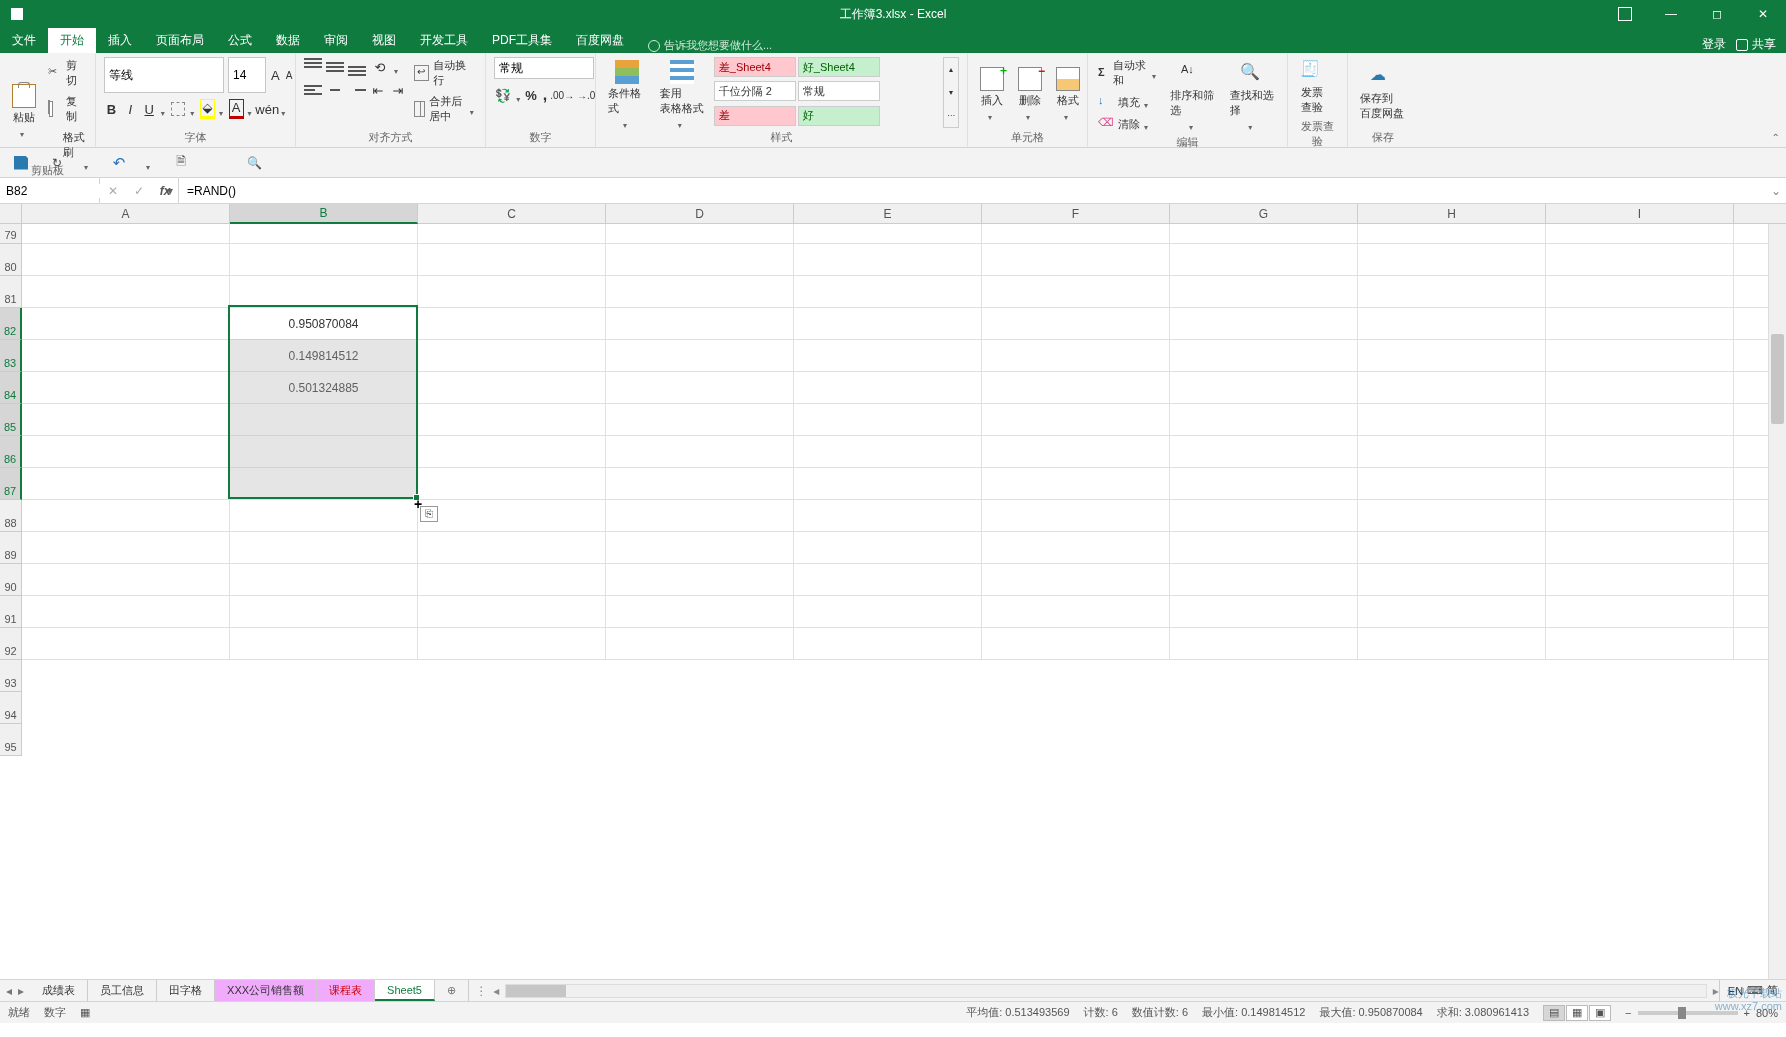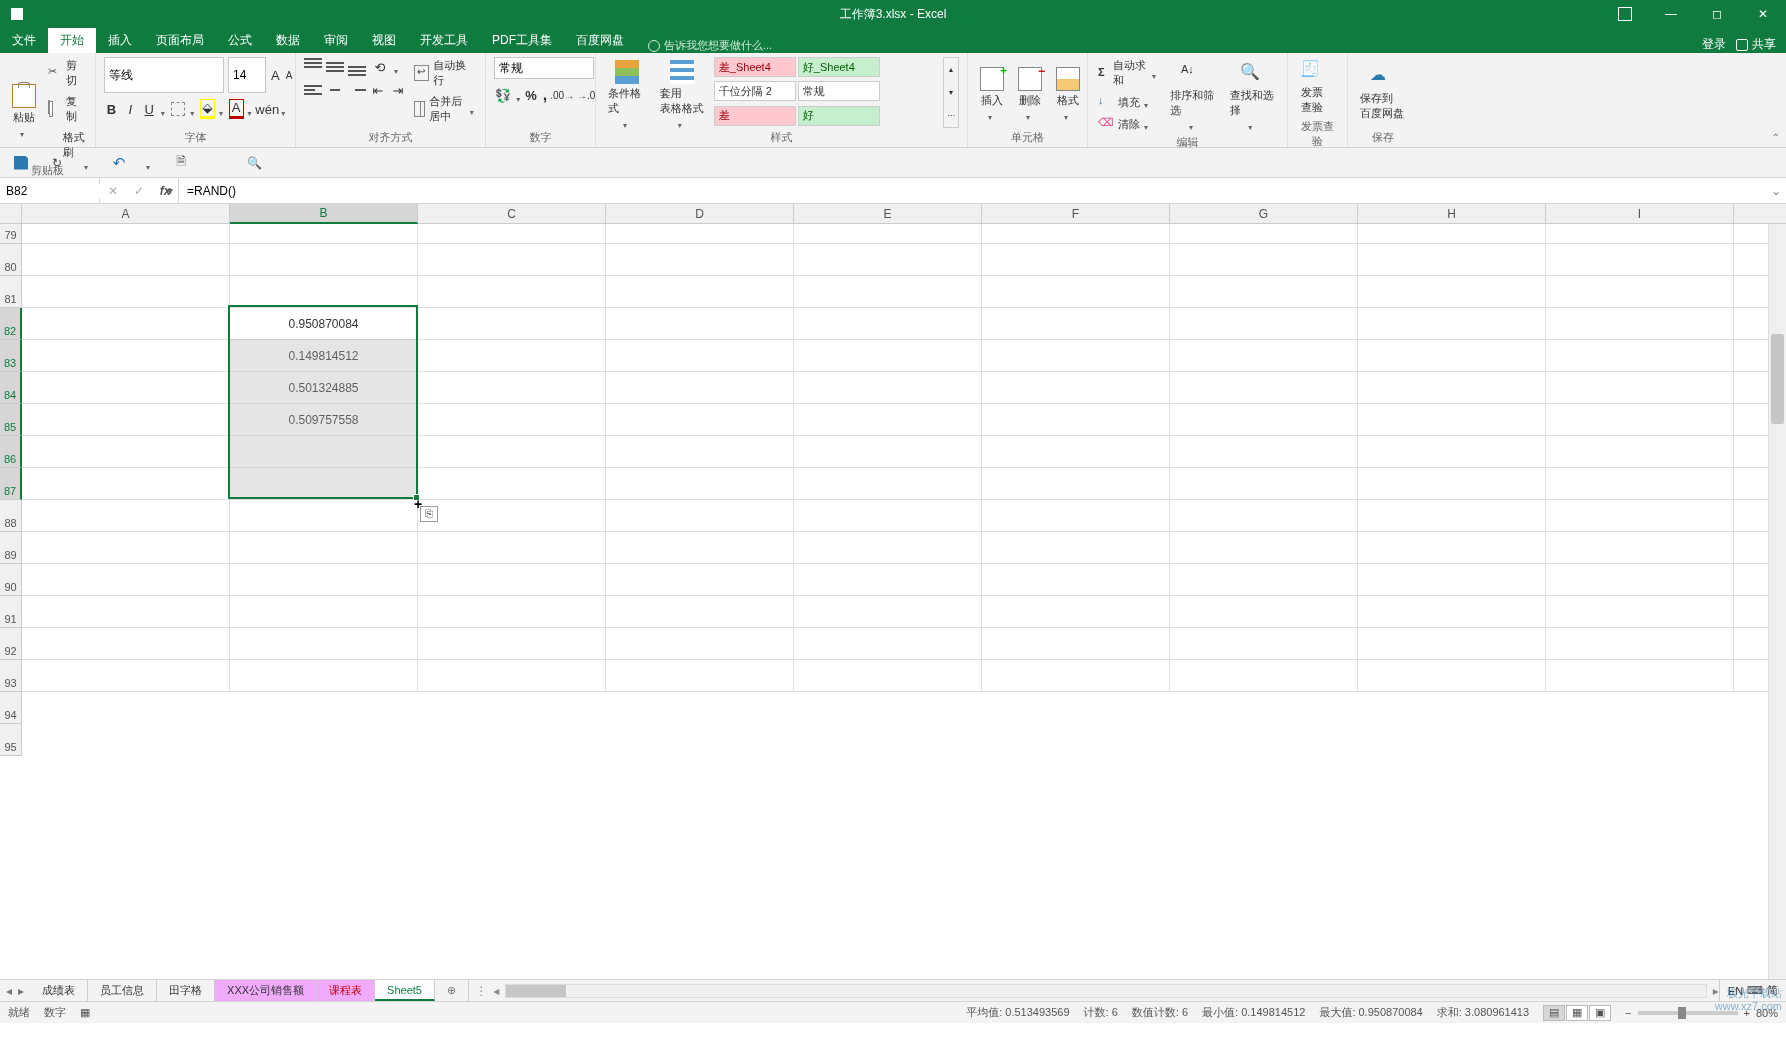--- a/index.html
+++ b/index.html
@@ -574,32 +574,20 @@
         <div class="cell"></div>
         <div class="cell"></div>
         <div class="cell"></div>
         <div class="cell"></div>
         <div class="cell"></div>
         <div class="cell"></div>
         <div class="cell"></div>
       </div>
       <div class="row">
         <div class="cell first"></div>
-        <div class="cell">0.509757558</div>
-        <div class="cell"></div>
-        <div class="cell"></div>
-        <div class="cell"></div>
-        <div class="cell"></div>
-        <div class="cell"></div>
-        <div class="cell"></div>
-        <div class="cell"></div>
-        <div class="cell"></div>
-      </div>
-      <div class="row">
-        <div class="cell first"></div>
         <div class="cell"></div>
         <div class="cell"></div>
         <div class="cell"></div>
         <div class="cell"></div>
         <div class="cell"></div>
         <div class="cell"></div>
         <div class="cell"></div>
         <div class="cell"></div>
         <div class="cell"></div>
       </div>

